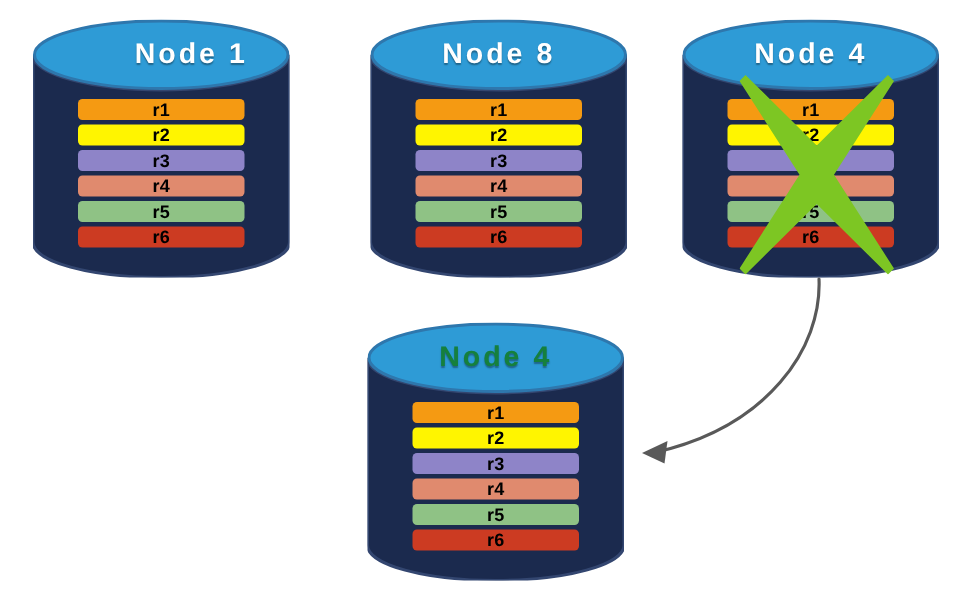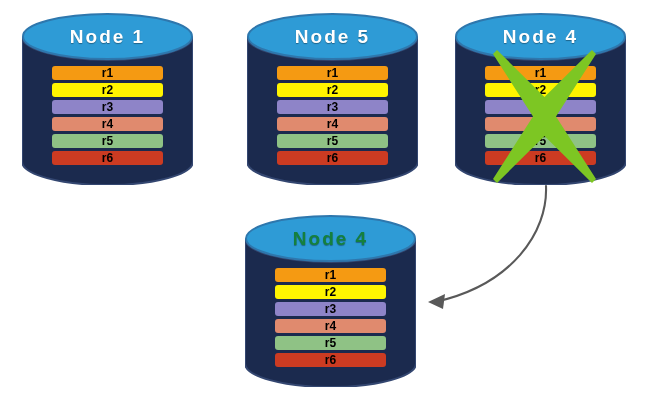--- a/index.html
+++ b/index.html
@@ -97,21 +97,21 @@
 <body>
 
 <div id="canvas">
 
   <div id="nodes-layer">
       <div class="node" style="left: 22px; top: 13px; width: 171px; height: 172px;">
         <svg class="node-shape" viewBox="0 0 171 172">
           <path d="M 0 23.5 L 0 148.5 A 85.5 23.5 0 0 0 171 148.5 L 171 23.5 A 85.5 23.5 0 0 1 0 23.5 Z" fill="#1B2A4E" stroke="#334670" stroke-width="2"></path>
           <ellipse cx="85.5" cy="23.5" rx="84.5" ry="22.5" fill="#2E9BD6" stroke="#2E77AD" stroke-width="2"></ellipse>
         </svg>
-        <div class="node-title" style="top: 12.5px; color: rgb(255, 255, 255);">Node  1</div>
+        <div class="node-title" style="top: 12.5px; color: rgb(255, 255, 255); padding-left: 20px;">Node  1</div>
         <div class="records" style="top: 53px;">
           <div class="record" style="background: rgb(245, 154, 18); width: 111px;">
             <span class="record-label" style="color: rgb(0, 0, 0);">r1</span>
           </div>
           <div class="record" style="background: rgb(255, 245, 0); width: 111px;">
             <span class="record-label" style="color: rgb(0, 0, 0);">r2</span>
           </div>
           <div class="record" style="background: rgb(142, 132, 200); width: 111px;">
             <span class="record-label" style="color: rgb(0, 0, 0);">r3</span>
           </div>
@@ -124,21 +124,21 @@
           <div class="record" style="background: rgb(204, 59, 34); width: 111px;">
             <span class="record-label" style="color: rgb(0, 0, 0);">r6</span>
           </div>
         </div>
       </div>
       <div class="node" style="left: 247px; top: 13px; width: 171px; height: 172px;">
         <svg class="node-shape" viewBox="0 0 171 172">
           <path d="M 0 23.5 L 0 148.5 A 85.5 23.5 0 0 0 171 148.5 L 171 23.5 A 85.5 23.5 0 0 1 0 23.5 Z" fill="#1B2A4E" stroke="#334670" stroke-width="2"></path>
           <ellipse cx="85.5" cy="23.5" rx="84.5" ry="22.5" fill="#2E9BD6" stroke="#2E77AD" stroke-width="2"></ellipse>
         </svg>
-        <div class="node-title" style="top: 12.5px; color: rgb(255, 255, 255);">Node  5</div>
+        <div class="node-title" style="top: 12.5px; color: rgb(255, 255, 255);">Node  8</div>
         <div class="records" style="top: 53px;">
           <div class="record" style="background: rgb(245, 154, 18); width: 111px;">
             <span class="record-label" style="color: rgb(0, 0, 0);">r1</span>
           </div>
           <div class="record" style="background: rgb(255, 245, 0); width: 111px;">
             <span class="record-label" style="color: rgb(0, 0, 0);">r2</span>
           </div>
           <div class="record" style="background: rgb(142, 132, 200); width: 111px;">
             <span class="record-label" style="color: rgb(0, 0, 0);">r3</span>
           </div>

